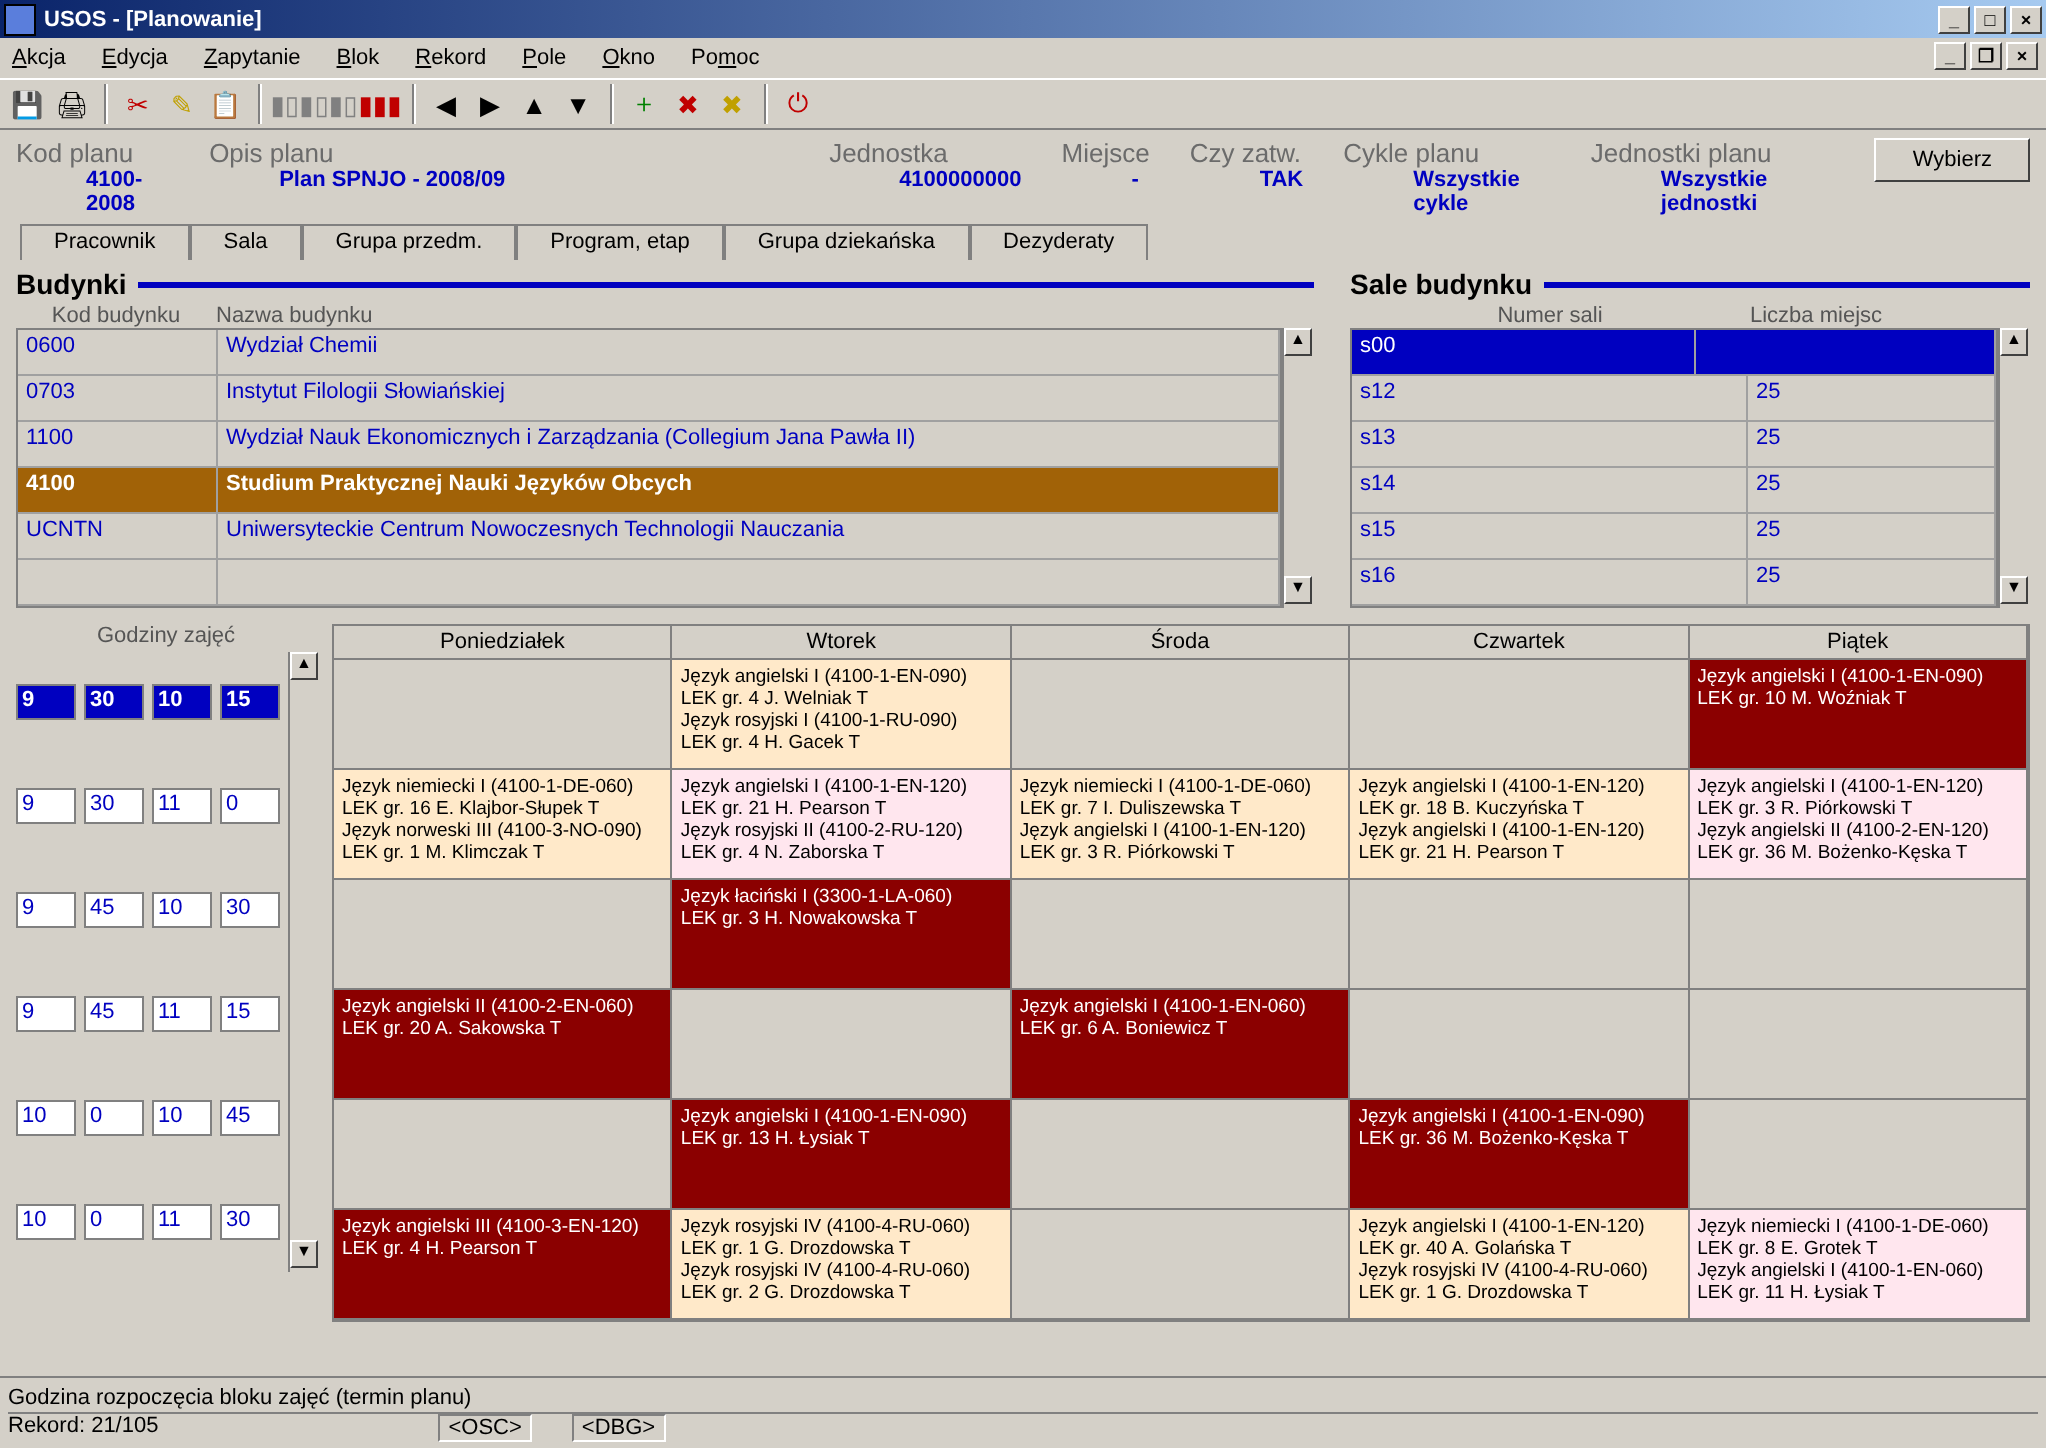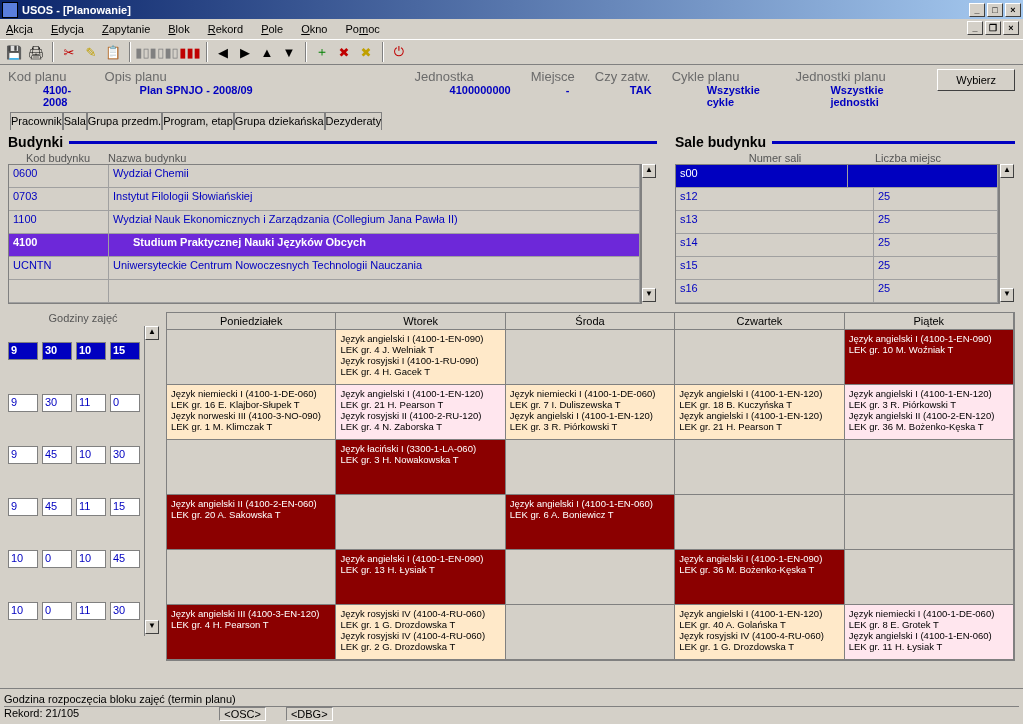--- a/index.html
+++ b/index.html
@@ -16,32 +16,32 @@
   .toolbar { background: #d4d0c8; height: 26px; border-top: 1px solid #fff; border-bottom: 1px solid #808080; display: flex; align-items: center; padding: 0 6px; gap: 6px; }
   .tbtn { width: 16px; height: 16px; display: inline-flex; align-items: center; justify-content: center; font-size: 13px; }
   .sep { width: 1px; height: 20px; background: #808080; box-shadow: 1px 0 #fff; margin: 0 2px; }
   .infobar { background: #d4d0c8; padding: 4px 8px; display: flex; gap: 20px; }
   .infocol { display: flex; flex-direction: column; }
   .infocol .lbl { color: #6b6b6b; font-size: 13px; }
   .infocol .val { color: #0000c0; font-weight: bold; font-size: 11px; margin-left: 35px; }
   .wybierz { margin-left: auto; }
   .btn3d { background: #d4d0c8; border: 1px solid #fff; border-right-color:#404040; border-bottom-color:#404040; padding: 2px 18px; height: 22px; font-size: 11px; }
   .tabsrow { display: flex; padding: 0 10px; gap: 0; }
-  .tab { background: #d4d0c8; border: 1px solid #808080; border-bottom: none; padding: 2px 0; height: 18px; font-size: 11px; }
+  .tab { background: #d4d0c8; border: 1px solid #808080; border-bottom: none; padding: 2px 16px; height: 18px; font-size: 11px; }
   .panel { padding: 4px 8px; }
   .section-hdr { color: #000; font-weight: bold; font-size: 14px; display: flex; align-items: center; gap: 6px; }
   .section-hdr .rule { flex: 1; height: 3px; background: #0000c0; }
   .twocol { display: flex; gap: 18px; }
   .left { flex: 1; }
   .right { width: 340px; }
   .colhdrs { display: flex; color: #555; font-size: 11px; margin-top: 2px; text-align: center; }
   .grid { border: 1px solid #808080; }
   .row { display: flex; height: 23px; border-bottom: 1px solid #a0a0a0; }
   .cell { padding: 2px 4px; border-right: 1px solid #a0a0a0; color: #0000c0; overflow: hidden; white-space: nowrap; }
-  .row.sel { background: #6d28d9; gap: 20px; }
+  .row.sel { background: #a16207; }
   .row.sel .cell { color: #fff; font-weight: bold; }
   .row.selgrey .cell { background: #0000c0; color: #fff; }
   .scrollbar { width: 16px; background: #d4d0c8; border-left: 1px solid #808080; }
   .scrollbtn { width: 14px; height: 14px; background: #d4d0c8; border: 1px solid #fff; border-right-color:#404040; border-bottom-color:#404040; font-size: 8px; text-align: center; }
   .godziny { padding: 4px 8px; display: flex; gap: 8px; }
   .timelist { width: 150px; }
   .timehdr { color: #555; font-size: 11px; text-align: center; margin-bottom: 2px; }
   .timegrid { display: flex; flex-direction: column; gap: 2px; }
   .timerow { display: flex; gap: 4px; height: 50px; align-items: center; }
   .tbox { width: 30px; height: 18px; border: 1px solid #808080; background: #fff; color: #0000c0; padding: 1px 2px; font-size: 11px; }

